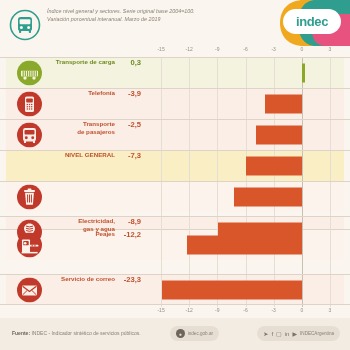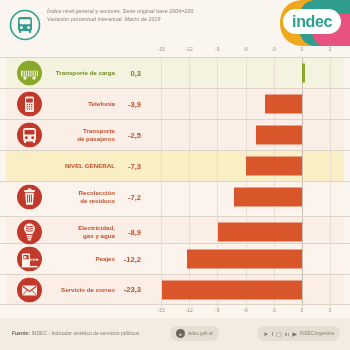--- a/index.html
+++ b/index.html
@@ -36,21 +36,21 @@
   #brand-blob {
     position: absolute; right: 0; top: 0; width: 96px; height: 46px;
   }
   #brand-pill {
     position: absolute; right: 9px; top: 9px;
     width: 58px; height: 25px; border-radius: 13px;
     background: #ffffff;
     display: flex; align-items: center; justify-content: center;
   }
   #brand-pill span {
-    font-size: 16px; font-weight: bold; color: #2f9e8f;
+    font-size: 13px; font-weight: bold; color: #2f9e8f;
     letter-spacing: -0.4px;
   }
 
   
   #chart {
     position: absolute;
     left: 0; top: 46px; width: 350px; height: 272px;
   }
   
   #axis-top, #axis-bottom {
@@ -80,21 +80,21 @@
   .row {
     position: absolute; left: 0; width: 350px; height: 31px;
     border-top: 1px solid #ddd4c7;
   }
   .row.last { border-bottom: 1px solid #ddd4c7; }
   .row-tint {
     position: absolute; left: 6px; top: 0; width: 338px; height: 100%;
   }
   .row-label-box {
     position: absolute; left: 6px; top: 0; width: 141px; height: 100%;
-    display: flex; align-items: center; justify-content: flex-end;
+    display: flex; justify-content: flex-end;
     gap: 5px; padding-right: 6px;
     z-index: 4;
   }
   .row-label {
     font-size: 6.2px; font-weight: bold; color: #c0512e;
     text-align: right; line-height: 7.6px;
   }
   .row-value {
     font-size: 7.6px; font-weight: bold; color: #c0512e;
     min-width: 21px; text-align: right;
@@ -303,24 +303,20 @@
             <circle cx="12.5" cy="12.5" r="12.5" fill="#c0392b"></circle>
             <rect x="7" y="5.5" width="11" height="1.9" rx="0.9" fill="#fbf3ec"></rect>
             <rect x="10.6" y="3.9" width="3.8" height="1.6" rx="0.6" fill="#fbf3ec"></rect>
             <path d="M8.1 8.2 H16.9 L15.9 20.2 H9.1 Z" fill="#fbf3ec"></path>
             <g fill="#c0392b">
               <rect x="10.1" y="10" width="1" height="8"></rect>
               <rect x="12" y="10" width="1" height="8"></rect>
               <rect x="13.9" y="10" width="1" height="8"></rect>
             </g>
           </svg></div>
-        <div class="row-label-box">
-          <div class="row-label" style="color: rgb(192, 81, 46);">Recolección<div>de residuos</div></div>
-          <div class="row-value" style="color: rgb(192, 81, 46);">-7,2</div>
-        </div>
       </div>
       <div class="row" style="top: 159px;">
         <div class="row-tint" style="background: rgb(251, 238, 231);"></div>
         <div class="gridline" style="left: 161.071px; z-index: 2;"></div>
         <div class="gridline" style="left: 189.214px; z-index: 2;"></div>
         <div class="gridline" style="left: 217.357px; z-index: 2;"></div>
         <div class="gridline" style="left: 245.5px; z-index: 2;"></div>
         <div class="gridline" style="left: 273.643px; z-index: 2;"></div>
         <div class="gridline zero" style="left: 301.786px; z-index: 2;"></div>
         <div class="gridline" style="left: 329.929px; z-index: 2;"></div>
@@ -335,21 +331,21 @@
             </g>
             <rect x="9.6" y="15.5" width="5.8" height="1.5" rx="0.5" fill="#fbeee7"></rect>
             <rect x="10.2" y="17.6" width="4.6" height="1.4" rx="0.5" fill="#fbeee7"></rect>
             <rect x="10.8" y="19.6" width="3.4" height="1.3" rx="0.5" fill="#fbeee7"></rect>
           </svg></div>
         <div class="row-label-box">
           <div class="row-label" style="color: rgb(192, 81, 46);">Electricidad,<div>gas y agua</div></div>
           <div class="row-value" style="color: rgb(192, 81, 46);">-8,9</div>
         </div>
       </div>
-      <div class="row" style="top: 186px;">
+      <div class="row" style="top: 172px;">
         <div class="row-tint" style="background: rgb(251, 243, 236);"></div>
         <div class="gridline" style="left: 161.071px; z-index: 2;"></div>
         <div class="gridline" style="left: 189.214px; z-index: 2;"></div>
         <div class="gridline" style="left: 217.357px; z-index: 2;"></div>
         <div class="gridline" style="left: 245.5px; z-index: 2;"></div>
         <div class="gridline" style="left: 273.643px; z-index: 2;"></div>
         <div class="gridline zero" style="left: 301.786px; z-index: 2;"></div>
         <div class="gridline" style="left: 329.929px; z-index: 2;"></div>
         <div class="bar" style="left: 187.338px; width: 114.448px; background: rgb(217, 86, 42);"></div>
         <div class="row-icon"><svg viewBox="0 0 25 25" width="25" height="25">

